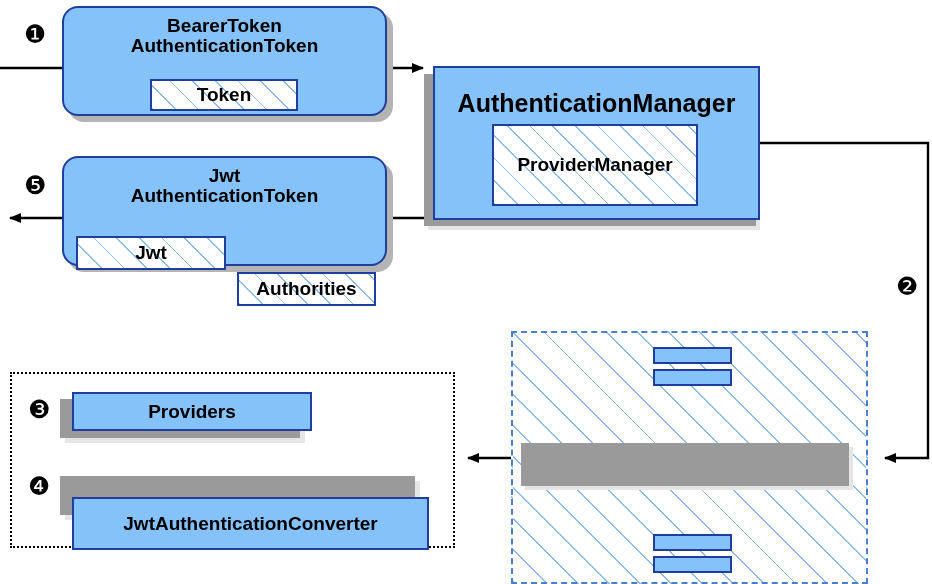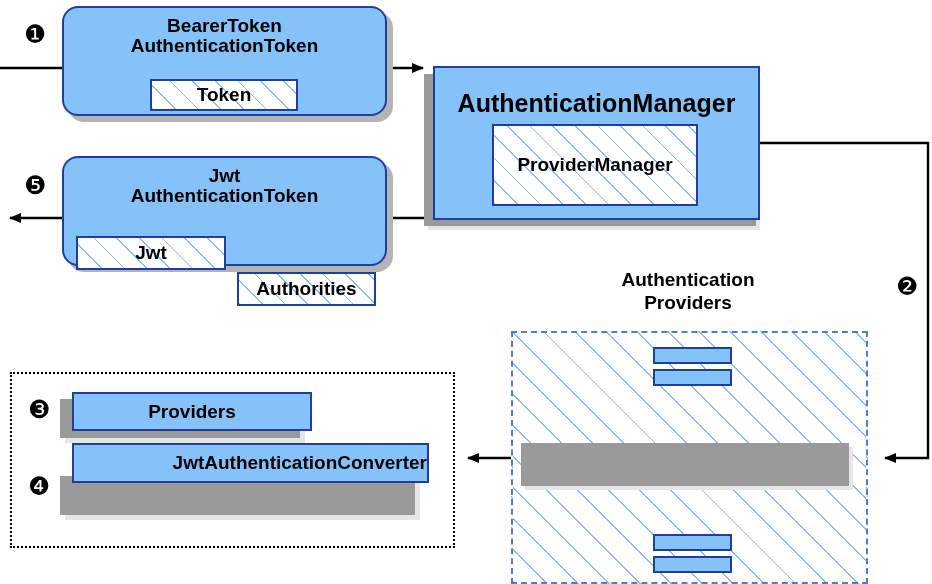--- a/index.html
+++ b/index.html
@@ -189,22 +189,20 @@
 
   <div class="card-shadow" style="left:68px; top:162px; width:325px; height:110px;"></div>
   <div class="card" style="left:62px; top:156px; width:325px; height:110px;">
     <div class="card-title" style="top:8px;">Jwt
 AuthenticationToken</div>
   </div>
   <div class="chip" style="left:76px; top:236px; width:150px; height:34px;">Jwt</div>
   <div class="chip" style="left:237px; top:236px; width:139px; height:34px;margin-top:36px;">Authorities</div>
   <div class="step" style="left:24px; top:173px;">❺</div>
 
-  <div class="region-title" style="left:568px; top:268px; width:240px;">Authentication
-Providers</div>
 
   <div class="providers-region" style="left:511px; top:331px; width:357px; height:253px;"></div>
 
   <div class="bar" style="left:653px; top:347px; width:79px; height:17px;"></div>
   <div class="bar" style="left:653px; top:369px; width:79px; height:17px;"></div>
 
   <div class="shadow-light" style="left:525px; top:447px; width:328px; height:43px;"></div>
   <div class="shadow-dark" style="left:521px; top:443px; width:328px; height:43px;"></div>
 
   <div class="bar" style="left:653px; top:534px; width:79px; height:17px;"></div>
@@ -216,18 +214,18 @@
 
   <div class="shadow-light" style="left:65px; top:404px; width:240px; height:39px;"></div>
   <div class="shadow-dark" style="left:60px; top:399px; width:240px; height:39px;"></div>
   <div class="sqbox" style="left:72px; top:392px; width:240px; height:39px;">
     <span>Providers</span>
   </div>
   <div class="step" style="left:28px; top:397px;">❸</div>
 
   <div class="shadow-light" style="left:65px; top:481px; width:355px; height:39px;"></div>
   <div class="shadow-dark" style="left:60px; top:476px; width:355px; height:39px;"></div>
-  <div class="sqbox" style="left:72px; top:443px; width:357px; height:40px;justify-content:flex-end;">
+  <div class="sqbox" style="left:72px; top:497px; width:357px; height:53px;">
     <span>JwtAuthenticationConverter</span>
   </div>
   <div class="step" style="left:28px; top:474px;">❹</div>
 
 </div>
 
 </body></html>

